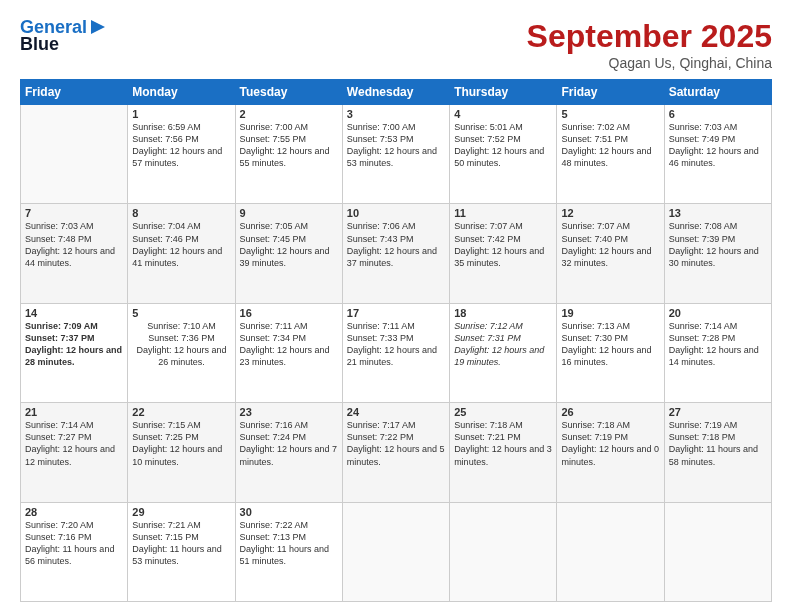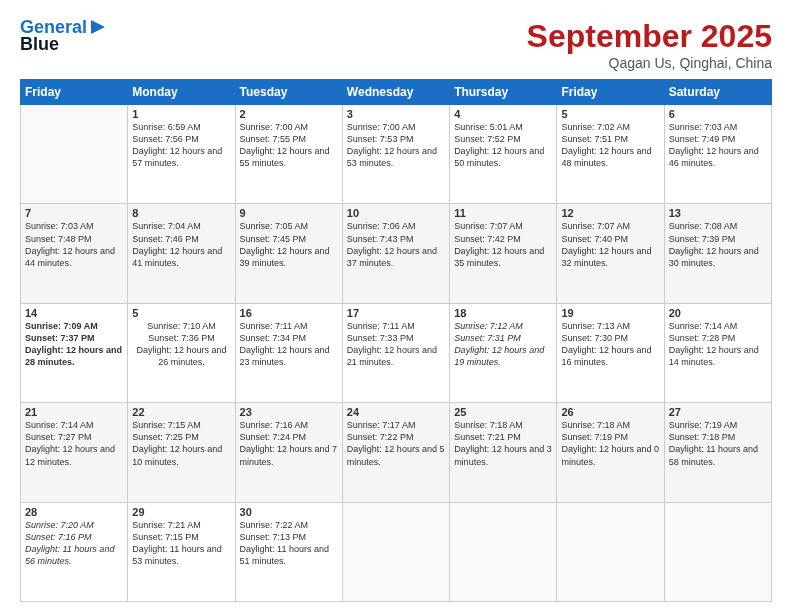--- a/index.html
+++ b/index.html
@@ -292,21 +292,21 @@
           <td>
             <span class="day-num">27</span>
             <div class="day-info" style="white-space: pre-line;">Sunrise: 7:19 AM
 Sunset: 7:18 PM
 Daylight: 11 hours and 58 minutes.</div>
           </td>
         </tr>
         <tr>
           <td>
             <span class="day-num">28</span>
-            <div class="day-info" style="white-space: pre-line; font-style: italic;">Sunrise: 7:20 AM
+            <div class="day-info" style="white-space: pre-line;">Sunrise: 7:20 AM
 Sunset: 7:16 PM
 Daylight: 11 hours and 56 minutes.</div>
           </td>
           <td>
             <span class="day-num">29</span>
             <div class="day-info" style="white-space: pre-line;">Sunrise: 7:21 AM
 Sunset: 7:15 PM
 Daylight: 11 hours and 53 minutes.</div>
           </td>
           <td>

